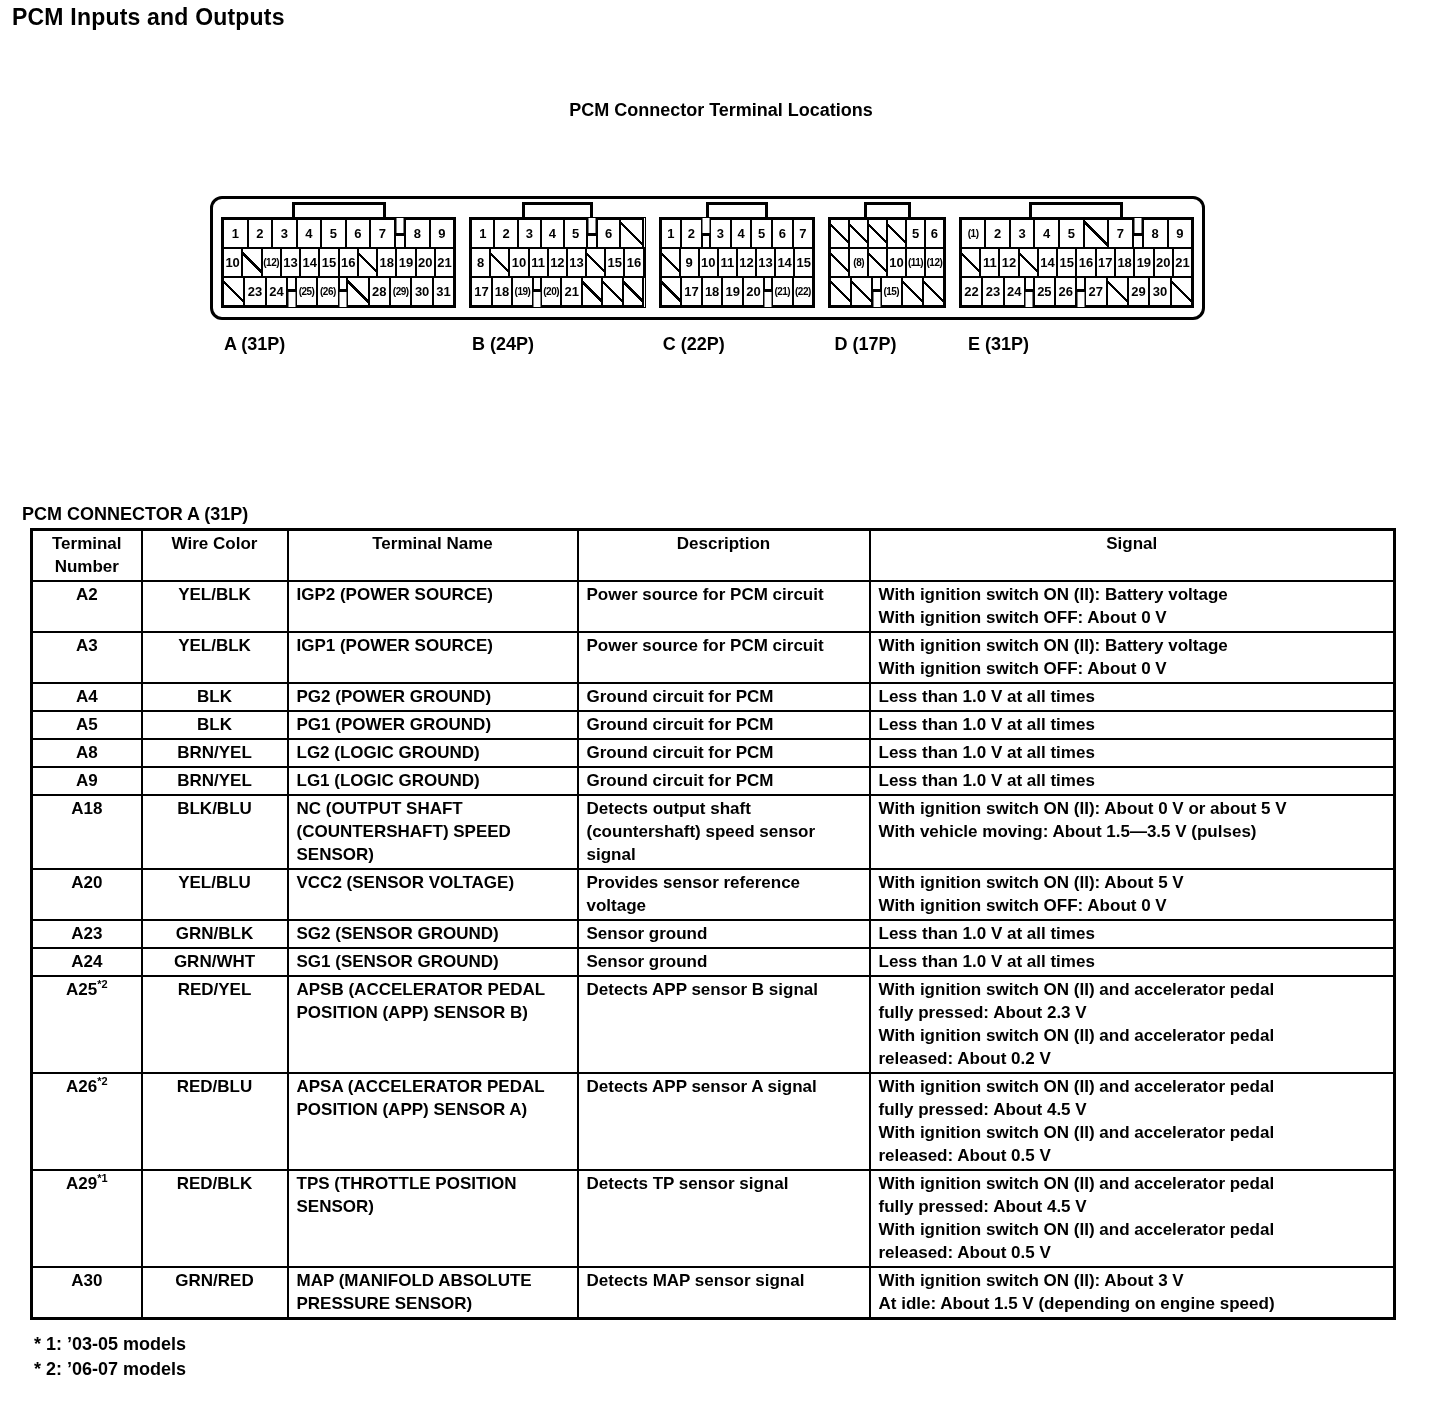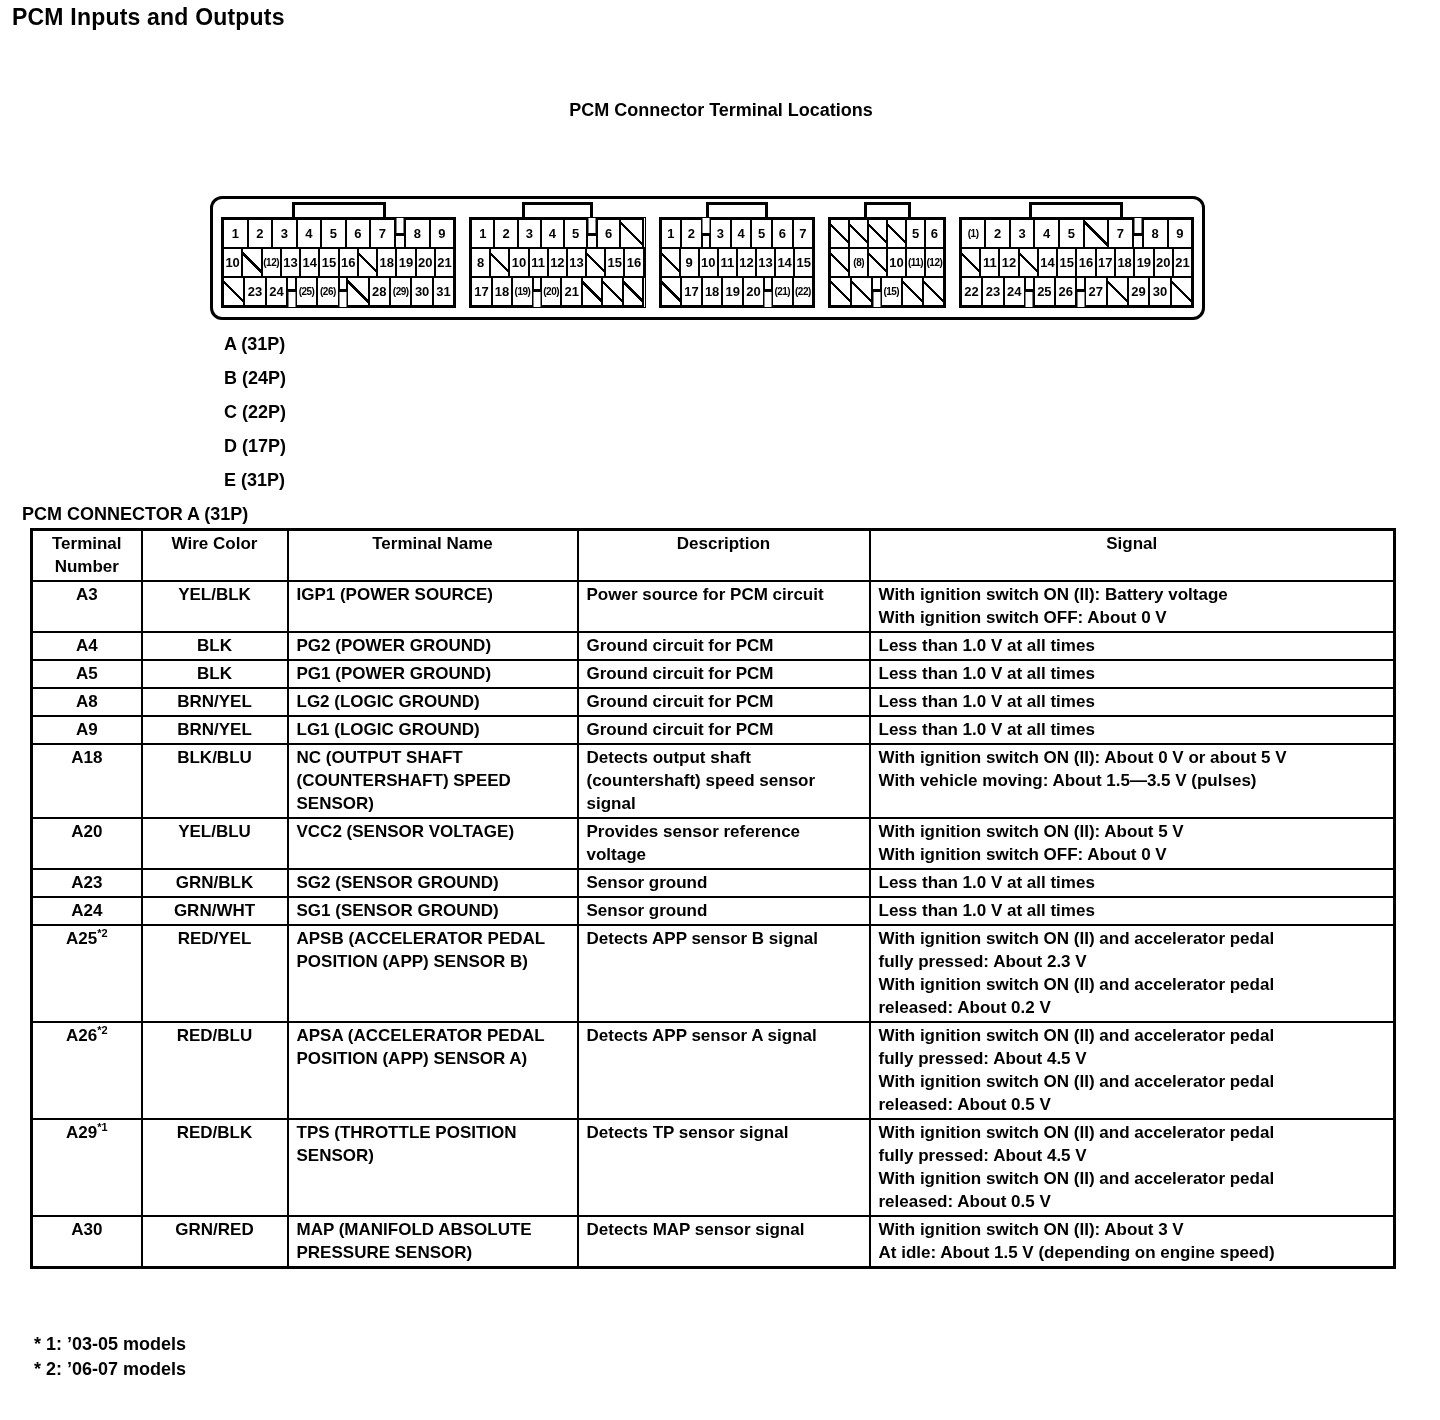--- a/index.html
+++ b/index.html
@@ -46,21 +46,21 @@
   }
   .cell.notch{flex:0.55 1 0;border:none;background:none;position:relative;}
   .slot{
     position:absolute;left:50%;transform:translateX(-50%);width:13px;height:62%;
     border:3px solid #000;box-sizing:border-box;background:#fff;
   }
   .slot-top{top:-1px;border-top:none;}
   .slot-bottom{bottom:-1px;border-bottom:none;}
   .connector-labels{
     position:absolute;left:210px;top:334px;width:995px;display:flex;gap:13px;
-    padding:0 8px;box-sizing:border-box;font-size:18px;font-weight:bold;flex-direction:column;
+    padding:0 8px;box-sizing:border-box;font-size:18px;font-weight:bold;
   }
   .clabel{flex-basis:0;min-width:0;text-align:left;padding-left:6px;white-space:nowrap;}
   
   .table-title{
     position:absolute;left:22px;top:504px;font-size:18px;font-weight:bold;text-align:center;
   }
   table.pcm{
     position:absolute;left:30px;top:528px;width:1363px;
     border-collapse:collapse;border:3px solid #000;
     font-size:17px;font-weight:bold;table-layout:fixed;
@@ -325,20 +325,30 @@
       <tr>
         <th>Terminal Number</th>
         <th>Wire Color</th>
         <th>Terminal Name</th>
         <th>Description</th>
         <th>Signal</th>
       </tr>
     </thead>
   <tbody id="tbody">
       <tr>
+        <td class="t-term">A2</td>
+        <td class="t-wire">YEL/BLK</td>
+        <td class="t-name">IGP2 (POWER SOURCE)</td>
+        <td class="t-desc">Power source for PCM circuit</td>
+        <td class="t-sig">
+          <div class="sig-line">With ignition switch ON (II): Battery voltage</div>
+          <div class="sig-line">With ignition switch OFF: About 0 V</div>
+        </td>
+      </tr>
+      <tr>
         <td class="t-term">A3</td>
         <td class="t-wire">YEL/BLK</td>
         <td class="t-name">IGP1 (POWER SOURCE)</td>
         <td class="t-desc">Power source for PCM circuit</td>
         <td class="t-sig">
           <div class="sig-line">With ignition switch ON (II): Battery voltage</div>
           <div class="sig-line">With ignition switch OFF: About 0 V</div>
         </td>
       </tr>
       <tr>

